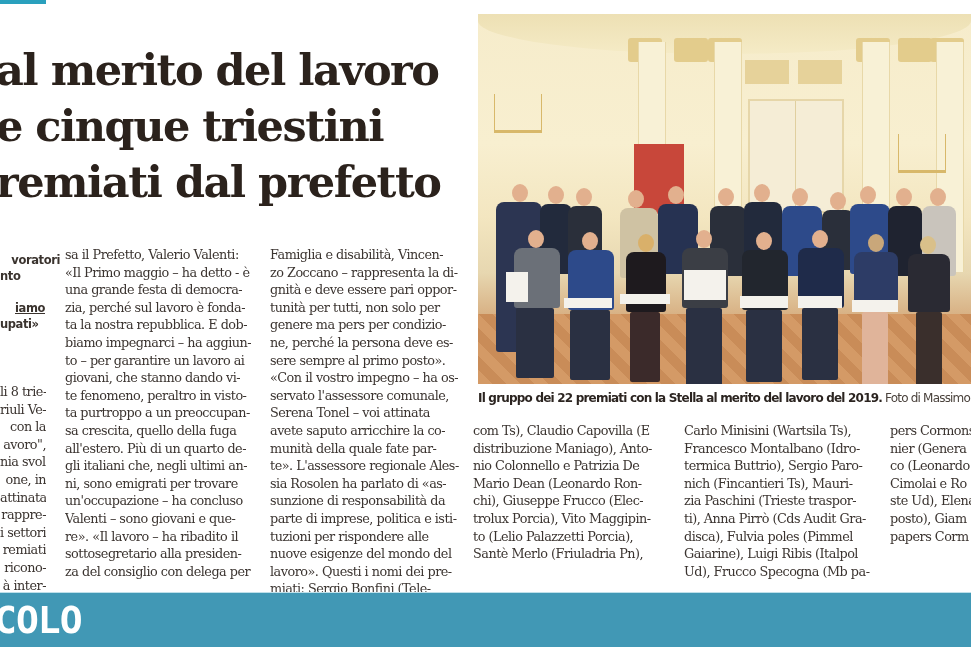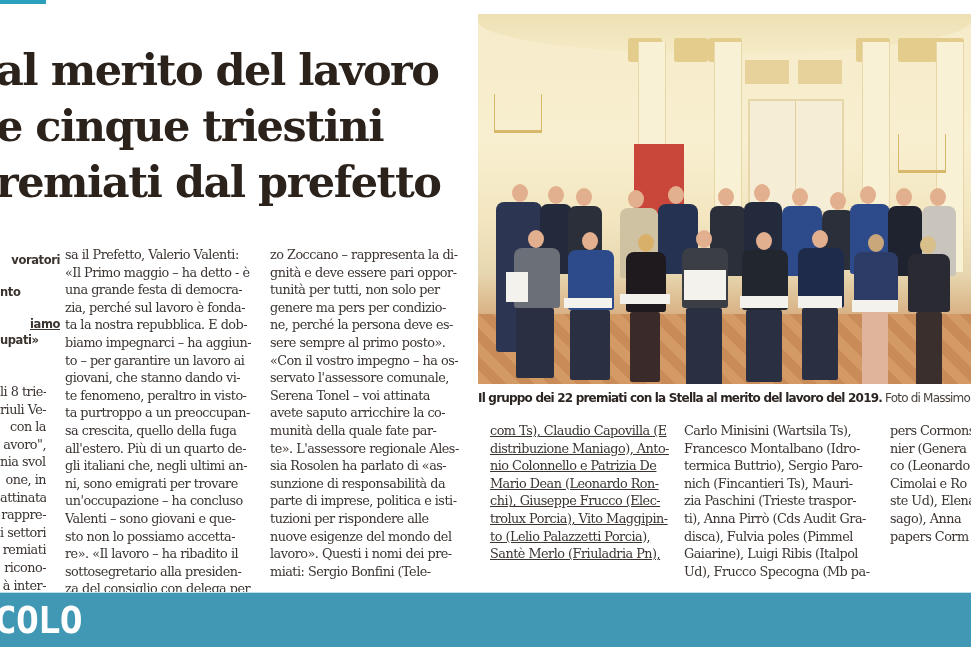--- a/index.html
+++ b/index.html
@@ -23,21 +23,21 @@
   .subhead .gap { height:16px; }
   .col {
     position:absolute; font-family:"DejaVu Serif", serif; color:#3b3430;
     font-size:12.8px; line-height:17.6px; white-space:nowrap; overflow:hidden;
     letter-spacing:-0.5px;
   }
   .col div { height:17.6px; }
   .col-1 { left:0; top:383px; width:46px; text-align:right; direction:ltr; }
   .col-2 { left:65px; top:246px; width:190px; }
   .col-3 { left:270px; top:246px; width:193px; }
-  .col-4 { left:490px; top:422px; width:190px;text-decoration:underline; }
+  .col-4 { left:473px; top:422px; width:190px; }
   .col-5 { left:684px; top:422px; width:190px; }
   .col-6 { left:890px; top:422px; width:81px; }
   .photo {
     position:absolute; left:478px; top:14px; width:493px; height:370px; overflow:hidden;
     background:linear-gradient(180deg,#f6eccb 0%,#f8efd0 35%,#f3e6c0 55%,#e7d7b0 70%,#cf9a6a 88%,#d9a573 100%);
   }
   .photo .ceiling { position:absolute; left:0; top:0; width:100%; height:40px;
     background:linear-gradient(180deg,#ede0b4,#f5ebc6); border-bottom-left-radius:60% 40px; border-bottom-right-radius:60% 40px; }
   .photo .pillar { position:absolute; top:28px; width:26px; height:230px; background:#f8f1d6; border-left:1px solid #e8d8a8; border-right:1px solid #e8d8a8; }
   .photo .capital { position:absolute; top:24px; width:34px; height:24px; background:#e3cc8c; border-radius:3px; }
@@ -75,23 +75,23 @@
 <div class="accent-bar"></div>
 
 <div class="headline">
   <div>al merito del lavoro</div>
   <div>e cinque triestini</div>
   <div>remiati dal prefetto</div>
 </div>
 
 <div class="subhead" style="text-align:right;">
   <div>voratori</div>
-  <div style="text-align:left;margin-top:16px;">nto</div>
+  <div style="text-align:left;">nto</div>
   <div class="gap"></div>
-  <div style="text-align:right;text-decoration:underline;">iamo</div>
+  <div style="text-align:center;text-decoration:underline;">iamo</div>
   <div style="text-align:left;">upati»</div>
 </div>
 
 <div class="col col-1" style="top:383px;">
   <div>li 8 trie-</div>
   <div>riuli Ve-</div>
   <div>con la</div>
   <div>avoro",</div>
   <div>nia svol-</div>
   <div>one, in</div>
@@ -114,27 +114,27 @@
   <div>to – per garantire un lavoro ai</div>
   <div>giovani, che stanno dando vi-</div>
   <div>te fenomeno, peraltro in visto-</div>
   <div>ta purtroppo a un preoccupan-</div>
   <div>sa crescita, quello della fuga</div>
   <div>all'estero. Più di un quarto de-</div>
   <div>gli italiani che, negli ultimi an-</div>
   <div>ni, sono emigrati per trovare</div>
   <div>un'occupazione – ha concluso</div>
   <div>Valenti – sono giovani e que-</div>
-  <div>sto non lo possiamo accetta-</div>
   <div>re». «Il lavoro – ha ribadito il</div>
   <div>sottosegretario alla presiden-</div>
   <div>za del consiglio con delega per</div>
 </div>
 
 <div class="col col-3">
+  <div>Famiglia e disabilità, Vincen-</div>
   <div>zo Zoccano – rappresenta la di-</div>
   <div>gnità e deve essere pari oppor-</div>
   <div>tunità per tutti, non solo per</div>
   <div>genere ma pers per condizio-</div>
   <div>ne, perché la persona deve es-</div>
   <div>sere sempre al primo posto».</div>
   <div>«Con il vostro impegno – ha os-</div>
   <div>servato l'assessore comunale,</div>
   <div>Serena Tonel – voi attinata</div>
   <div>avete saputo arricchire la co-</div>
@@ -295,19 +295,19 @@
   <div>Gaiarine), Luigi Ribis (Italpol</div>
   <div>Ud), Frucco Specogna (Mb pa-</div>
 </div>
 
 <div class="col col-6">
   <div>pers Cormons</div>
   <div>nier (Genera</div>
   <div>co (Leonardo</div>
   <div>Cimolai e Ro</div>
   <div>ste Ud), Elena</div>
-  <div>sago), Anna</div>
+  <div>posto), Giam</div>
   <div>papers Corm</div>
 </div>
 
 <div class="footer">
   <div class="section-name">COLO</div>
 </div>
 
 </body></html>

